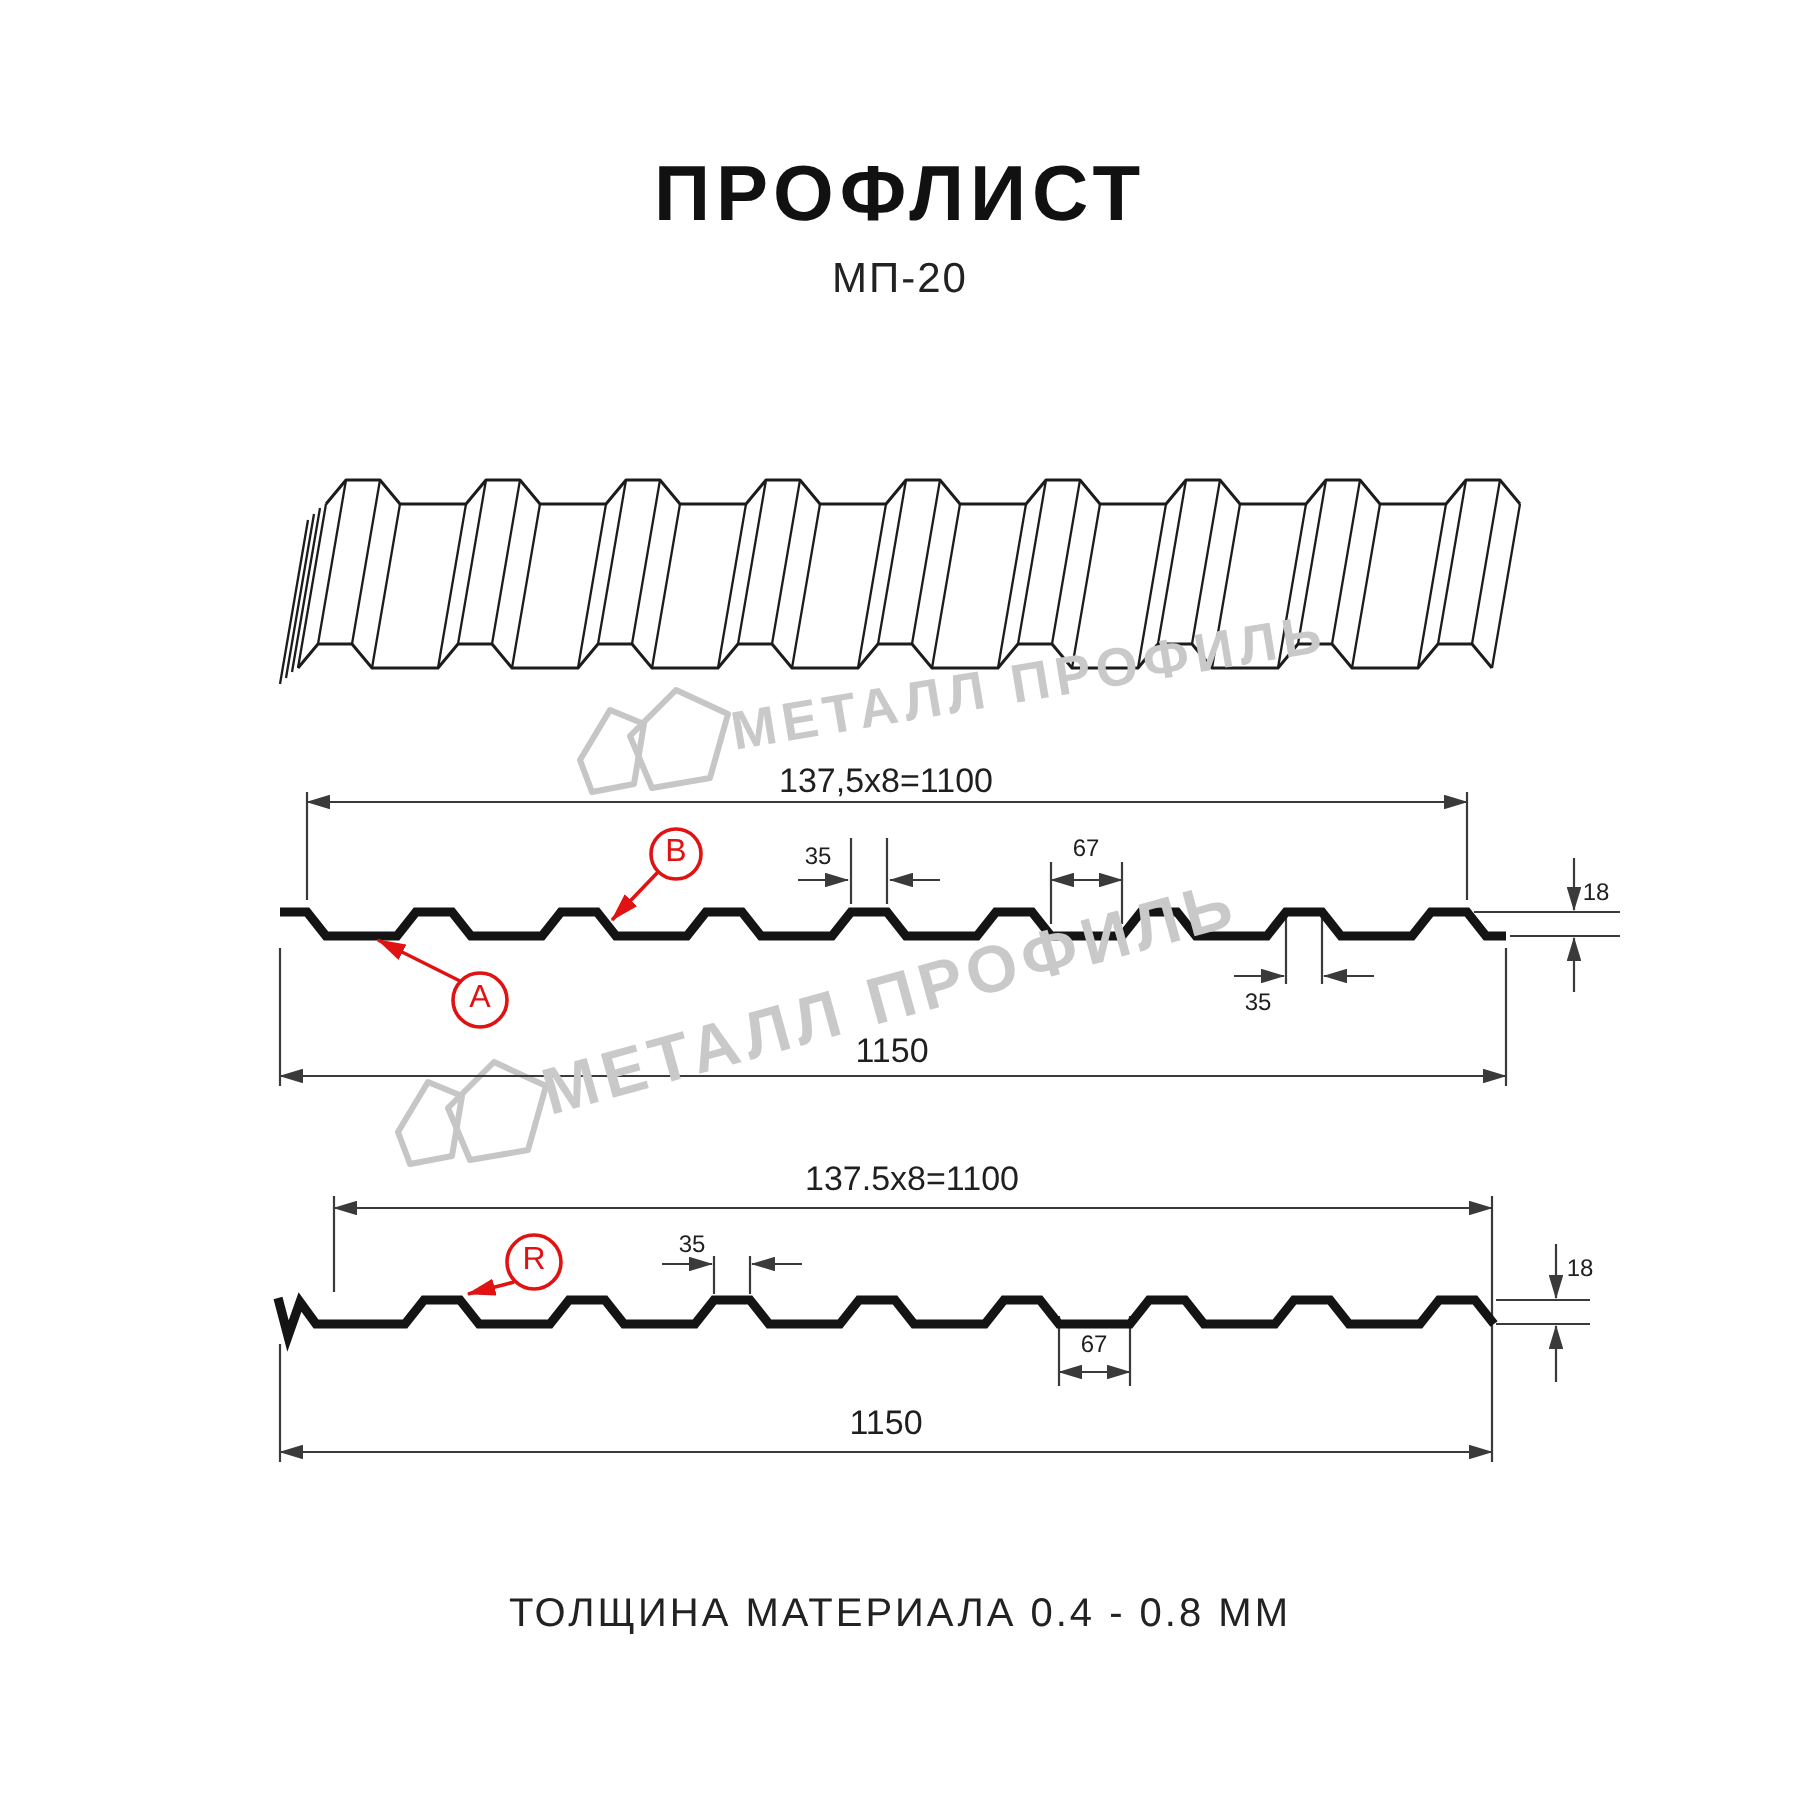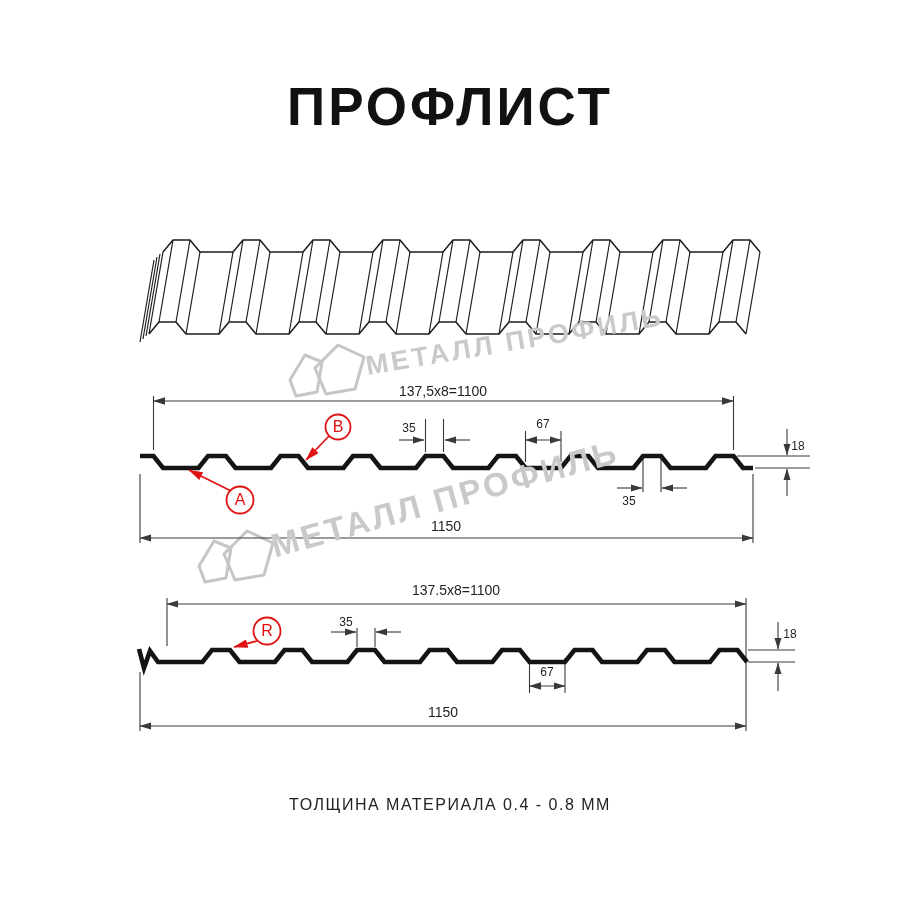--- a/index.html
+++ b/index.html
@@ -1,25 +1,25 @@
 <!DOCTYPE html>
 <html><head>
 <meta charset="utf-8">
 <style>
   html,body{margin:0;padding:0;background:#ffffff;}
   .canvas{position:relative;width:900px;height:900px;background:#fff;overflow:hidden;
           font-family:"Liberation Sans","DejaVu Sans",sans-serif;color:#1a1a1a;}
   svg.art{position:absolute;left:0;top:0;}
   .txt{position:absolute;white-space:nowrap;}
   .center{left:0;right:0;text-align:center;}
-  .title{top:76px;font-size:53px;font-weight:700;letter-spacing:3px;color:#111;}
+  .title{top:76px;font-size:39px;font-weight:700;letter-spacing:3px;color:#111;}
   .subtitle{top:128px;font-size:21px;font-weight:500;letter-spacing:1px;color:#222;}
-  .footer{top:796px;font-size:16px;font-weight:500;letter-spacing:1.5px;color:#222;}
+  .footer{top:796px;font-size:20px;font-weight:500;letter-spacing:1.5px;color:#222;}
   .dim{font-size:12px;color:#1f1f1f;transform:translate(-50%,-50%);}
-  .dim.big{font-size:14px;}
+  .dim.big{font-size:17px;}
   .mark{font-size:16px;color:#e01212;transform:translate(-50%,-52%);font-weight:500;}
   .wm{color:#c9c9c9;font-weight:700;letter-spacing:3px;transform-origin:left center;}
   .wm1{left:366px;top:351px;font-size:27px;transform:rotate(-9.5deg);}
   .wm2{left:272px;top:528px;font-size:33px;transform:rotate(-15.5deg);}
 </style>
 </head>
 <body>
 
 <div class="canvas">
 
@@ -157,20 +157,21 @@
          L357,650 H375 L384.5,662 H420 L429.5,650 H447.5 L457,662 H492.5 L502,650 H520 L529.5,662 H565
          L574.5,650 H592.5 L602,662 H637.5 L647,650 H665 L674.5,662 H710 L719.5,650 H737.5 L747,662" fill="none" stroke="#141414" stroke-width="4.6" stroke-linejoin="miter"></path>
 
     <g stroke="#e01212" stroke-width="1.8" fill="none">
       <circle cx="267" cy="631" r="13.5"></circle>
       <line x1="257" y1="641" x2="234" y2="647" marker-end="url(#mR)"></line>
     </g>
   </svg>
 
   <div class="txt center title">ПРОФЛИСТ</div>
+  <div class="txt center subtitle">МП-20</div>
 
   <div class="txt wm wm1">МЕТАЛЛ ПРОФИЛЬ</div>
   <div class="txt wm wm2">МЕТАЛЛ ПРОФИЛЬ</div>
 
   <div class="txt dim big" style="left:443px;top:391px;">137,5x8=1100</div>
   <div class="txt dim" style="left:409px;top:428px;">35</div>
   <div class="txt dim" style="left:543px;top:424px;">67</div>
   <div class="txt dim" style="left:798px;top:446px;">18</div>
   <div class="txt dim" style="left:629px;top:501px;">35</div>
   <div class="txt dim big" style="left:446px;top:526px;">1150</div>

